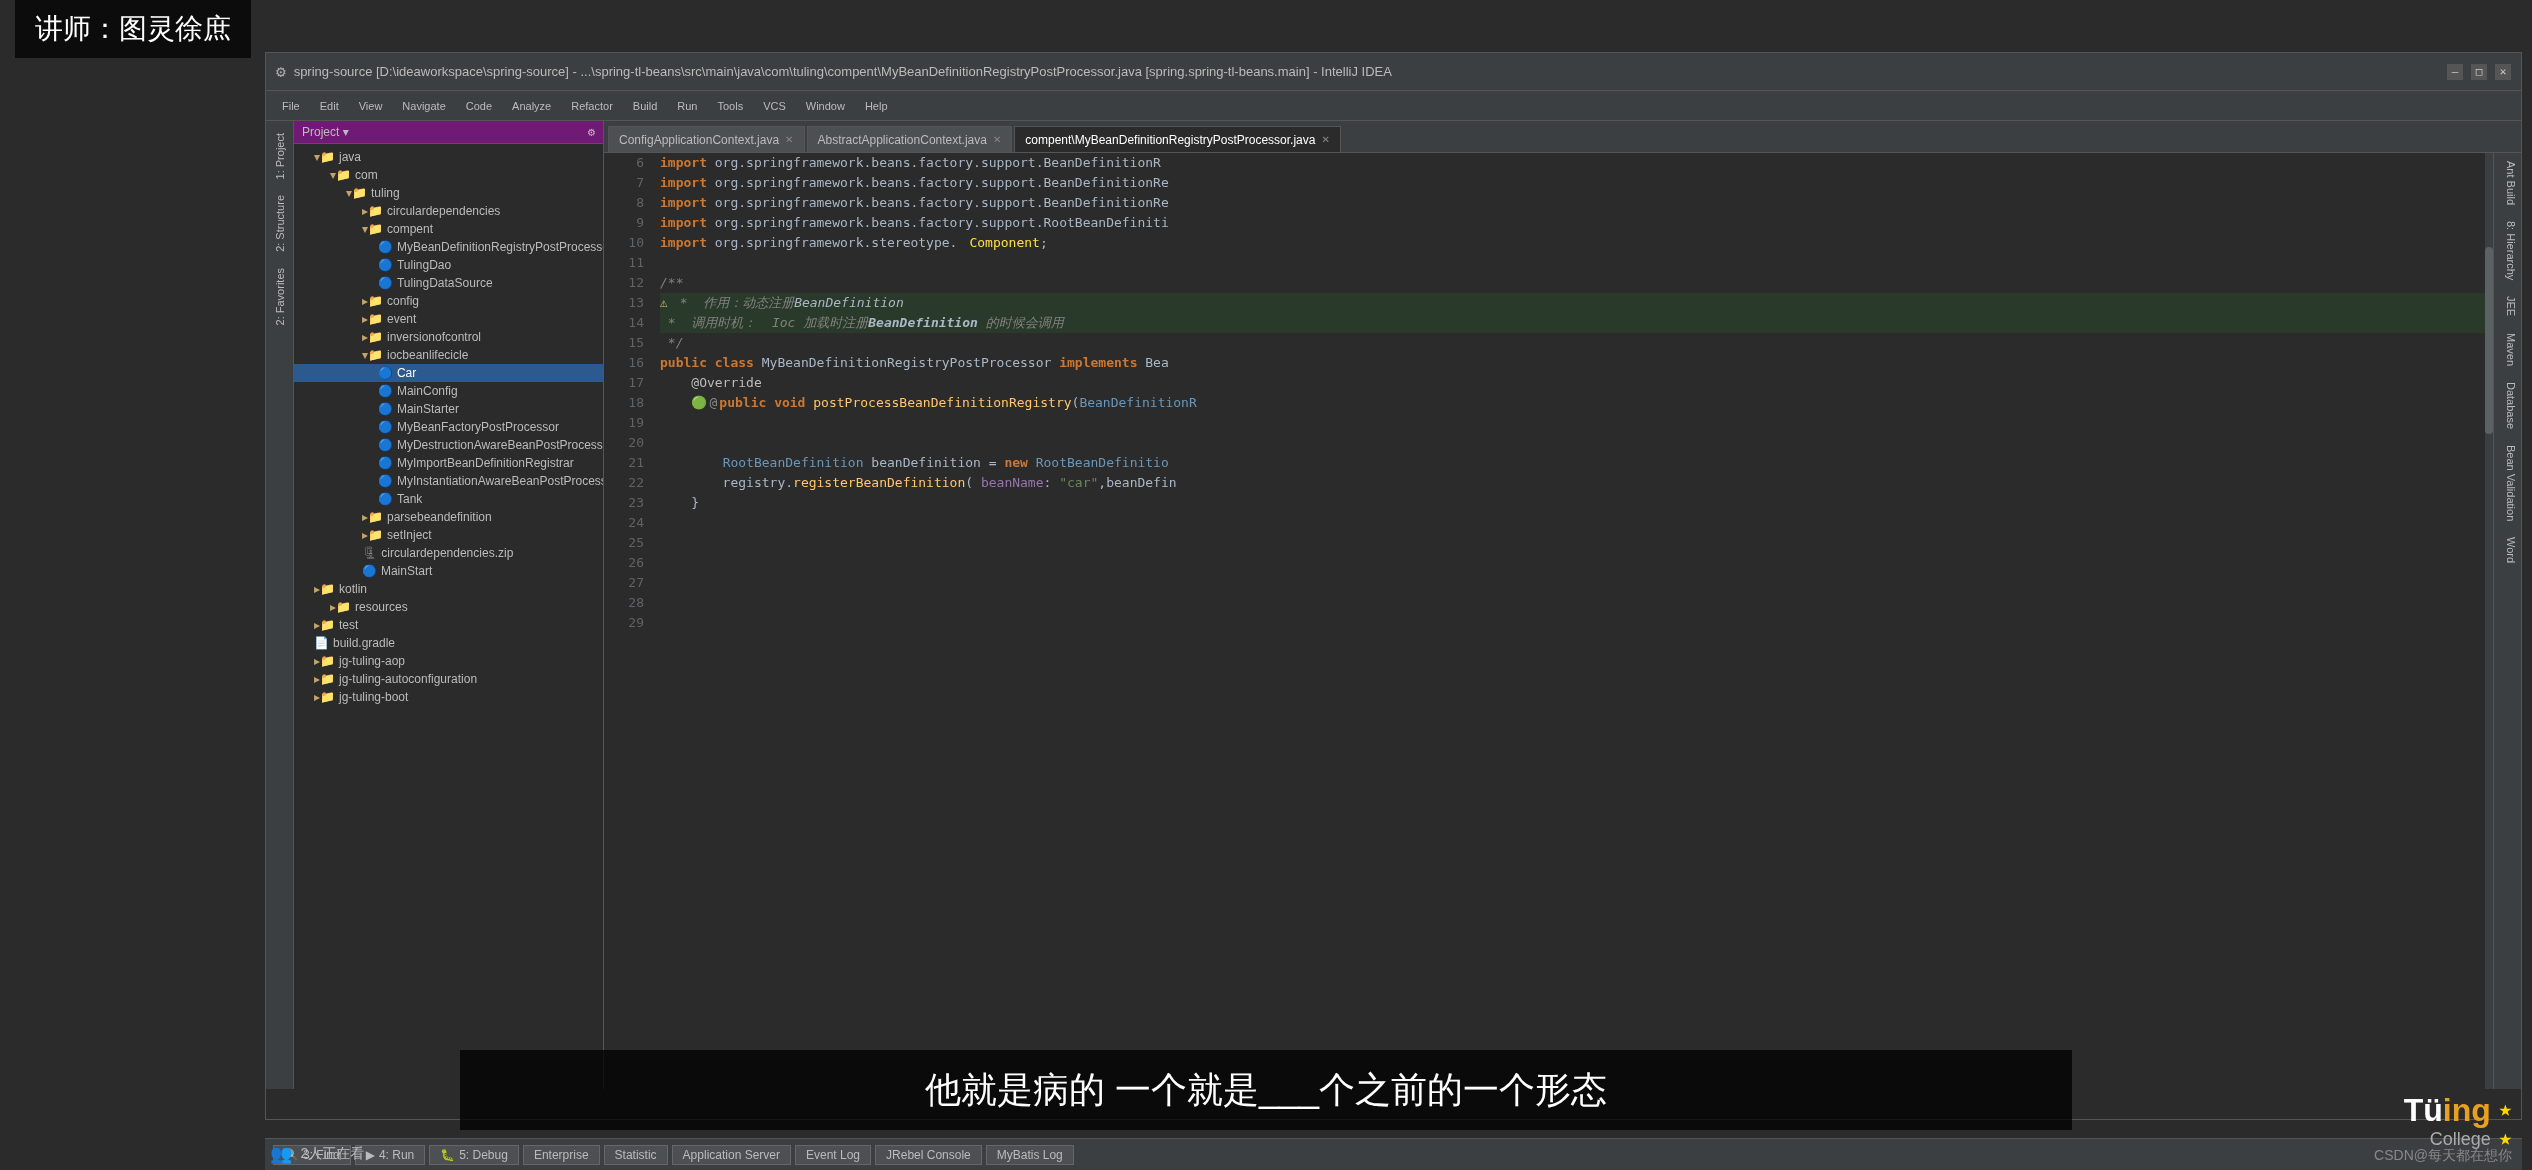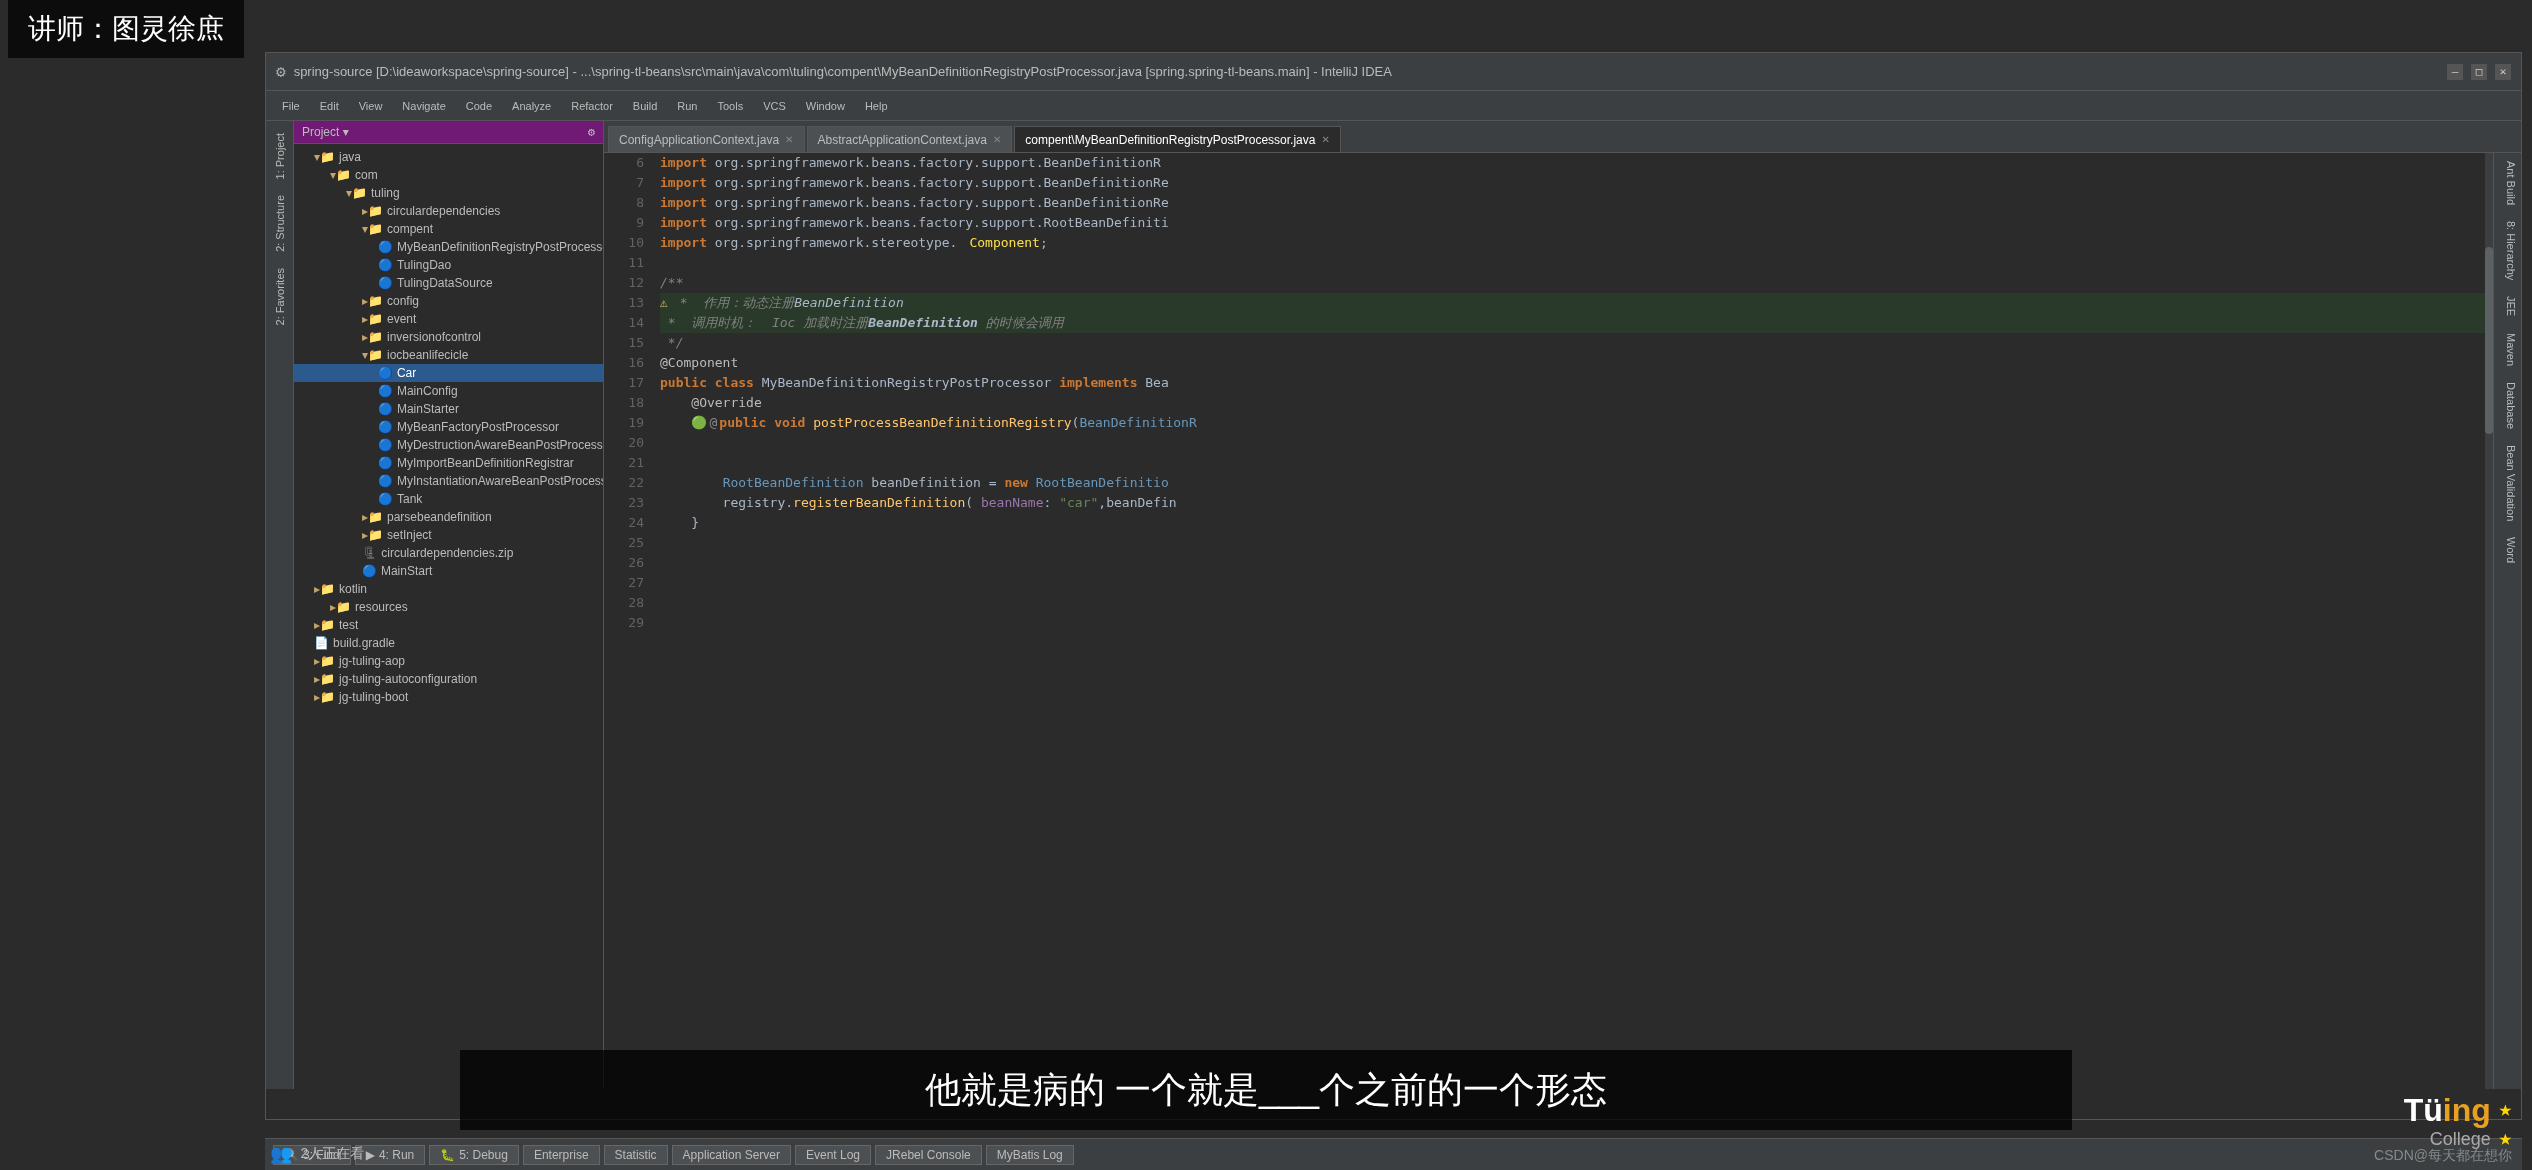--- a/index.html
+++ b/index.html
@@ -9,21 +9,21 @@
       background: #2b2b2b;
       font-family: 'Consolas', 'Monaco', monospace;
       overflow: hidden;
       position: relative;
     }
 
     
     .watermark {
       position: absolute;
       top: 0;
-      left: 8px;
+      left: 15px;
       background: rgba(0,0,0,0.7);
       color: #fff;
       font-size: 28px;
       padding: 10px 20px;
       font-family: sans-serif;
       z-index: 100;
     }
 
     
     .ide-window {
@@ -761,23 +761,20 @@
             <span style="color:#e8bf6a; margin-right:4px;">⚠</span>
             <span class="comment"> *  作用：动态注册</span><span style="color:#a9b7c6; font-style:italic;">BeanDefinition</span>
           </div>
           <div class="code-line highlighted">
             <span class="comment"> *  调用时机：  Ioc 加载时注册</span><span style="color:#a9b7c6; font-weight:bold; font-style:italic;">BeanDefinition</span><span class="comment"> 的时候会调用</span>
           </div>
           <div class="code-line">
             <span class="comment"> */</span>
           </div>
           <div class="code-line">
-            <span style="color:#bbb;">@Component</span>
-          </div>
-          <div class="code-line">
             <span class="kw">public </span><span class="kw">class </span><span class="classname">MyBeanDefinitionRegistryPostProcessor </span><span class="kw">implements </span><span class="plain">Bea</span>
           </div>
           <div class="code-line">
             <span class="plain">    </span><span style="color:#bbb;">@Override</span>
           </div>
           <div class="code-line">
             <span class="plain">    </span><span style="color:#6897bb; margin-right:2px;">🟢</span><span style="color:#888; margin-right:2px;">@</span>
             <span class="kw">public </span><span class="kw">void </span><span class="method">postProcessBeanDefinitionRegistry</span><span class="plain">(</span><span class="type">BeanDefinitionR</span>
           </div>
           <div class="code-line">

